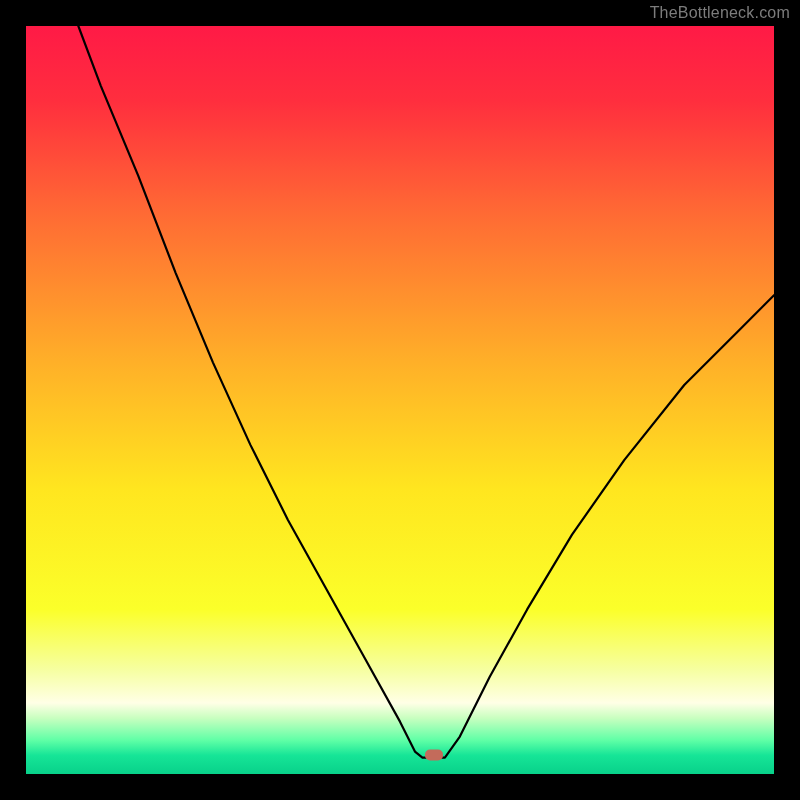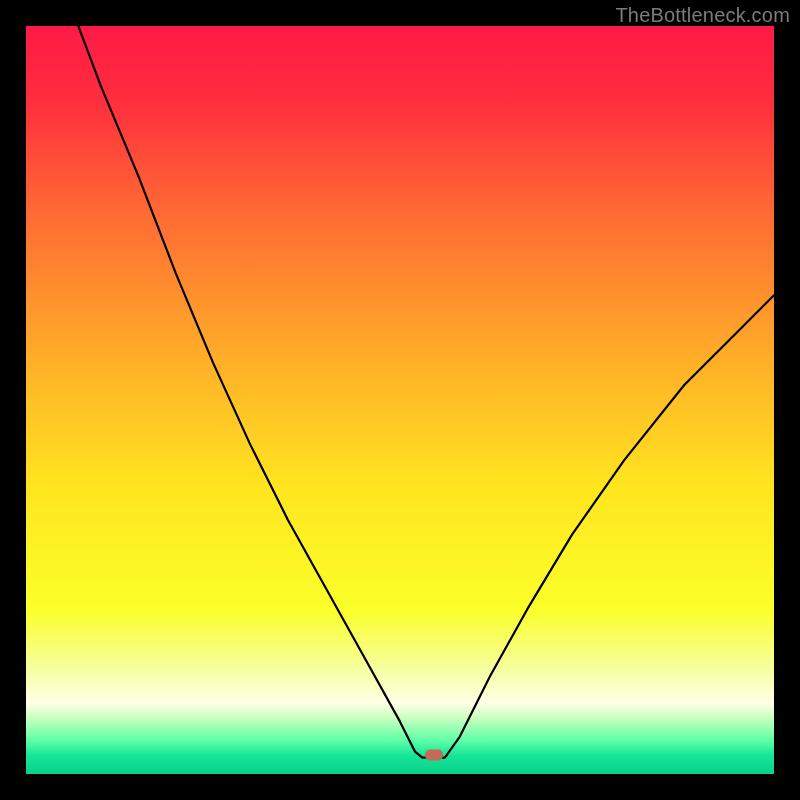--- a/index.html
+++ b/index.html
@@ -37,21 +37,21 @@
     position: absolute;
     width: 18px;
     height: 11px;
     border-radius: 5px;
     transform: translate(-50%, -50%);
   }
   .watermark {
     position: absolute;
     top: 4px;
     right: 10px;
-    font-size: 20px;
+    font-size: 16px;
     color: #7c7c7c;
     letter-spacing: 0.2px;
     font-weight: 500;
   }
 </style>
 </head>
 <body>
 
 <div class="frame">
 

